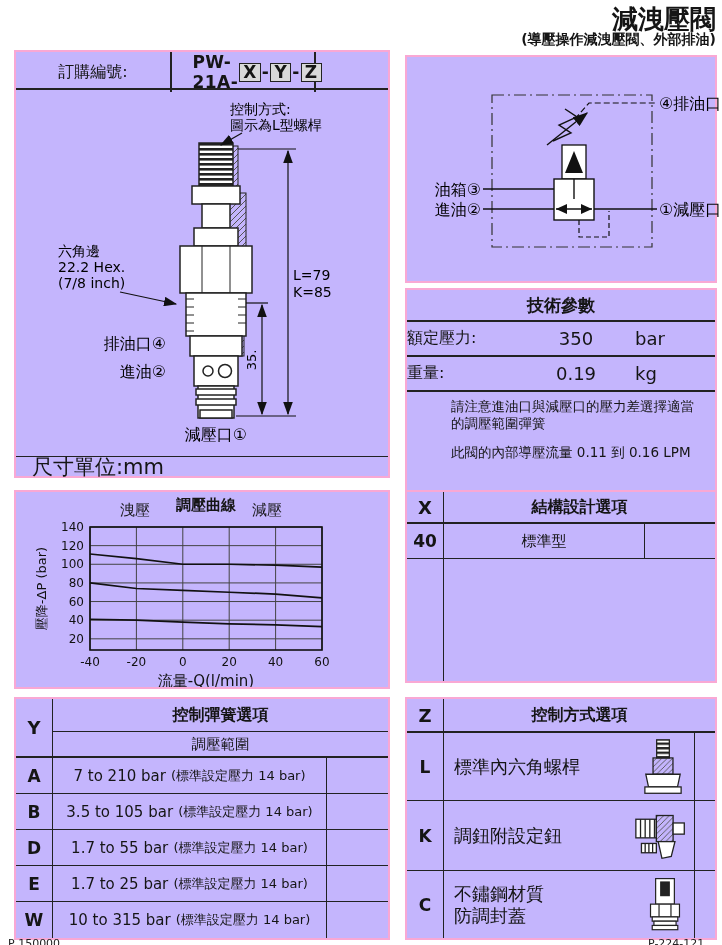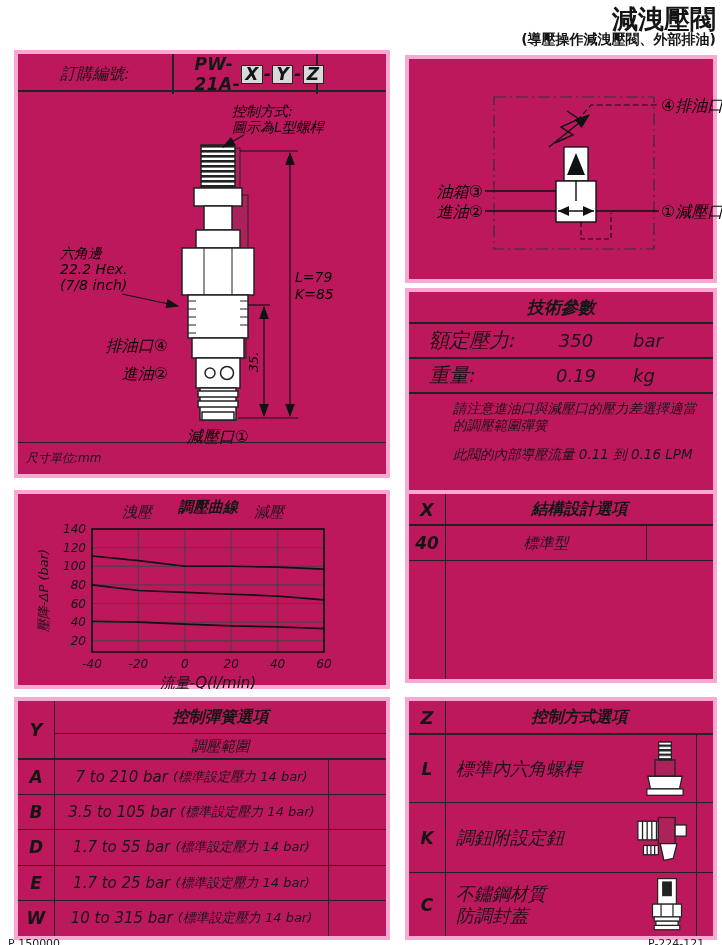--- a/index.html
+++ b/index.html
@@ -1,36 +1,36 @@
 <!DOCTYPE html>
 <html><head>
 <meta charset="utf-8">
 <style>
   html,body{margin:0;padding:0;background:#fff;}
   .page{position:relative;width:722px;height:945px;background:#fff;overflow:hidden;
         font-family:"DejaVu Sans","Liberation Sans",sans-serif;color:#151515;}
   .abs{position:absolute;}
-  .box{position:absolute;border:4px solid #f9a8d4;box-sizing:border-box;background:#be185d;font-style:italic;}
+  .box{position:absolute;border:2px solid #f9a8d4;box-sizing:border-box;background:#c4b5fd;}
   .tt{font-weight:bold;}
   
   .doc-title{right:6px;top:2px;font-size:26px;font-weight:bold;text-align:right;}
   .doc-subtitle{right:6px;top:31px;font-size:14px;font-weight:bold;text-align:right;}
   
   .ord{display:grid;grid-template-columns:156px 144px 1fr;height:36px;border-bottom:2px solid #222;}
   .ord>div{display:flex;align-items:center;justify-content:center;box-sizing:border-box;}
   .ord .c1{border-right:2px solid #222;font-size:16px;}
   .ord .c2{border-right:2px solid #222;font-size:17px;font-weight:bold;letter-spacing:.5px;margin-left:29px;}
   .codebox{display:inline-block;border:1.5px solid #222;background:#d9d9d9;padding:0 3px;margin:0 1px;line-height:17px;}
-  .units-row{position:absolute;left:0;right:0;bottom:0;height:32px;border-top:1.5px solid #222;
-             display:flex;align-items:center;padding-left:8px;font-size:12px;box-sizing:border-box;}
+  .units-row{position:absolute;left:0;right:0;bottom:0;height:20px;border-top:1.5px solid #222;
+             display:flex;align-items:center;padding-left:16px;font-size:21px;box-sizing:border-box;}
   
   .tp-title{height:30px;border-bottom:2px solid #222;display:flex;align-items:center;justify-content:center;
             font-size:17px;font-weight:bold;}
   .tp-row{height:33px;border-bottom:2px solid #222;display:grid;grid-template-columns:110px 1fr 80px;align-items:center;}
-  .tp-row .lab{padding-left:20px;font-size:20px;}
+  .tp-row .lab{padding-left:0;font-size:16px;}
   .tp-row .val{text-align:center;font-size:18px;}
   .tp-row .unit{font-size:18px;}
   .tp-notes{padding:6px 8px;font-size:13.5px;line-height:1.25;margin-left:36px;}
   .tp-notes .n2{margin-top:12px;}
   
   .ch-lab{font-size:15px;}
   
   .grid-table{display:grid;height:100%;box-sizing:border-box;}
   .cell{box-sizing:border-box;display:flex;align-items:center;justify-content:center;text-align:center;}
   .br{border-right:1.5px solid #222;}

